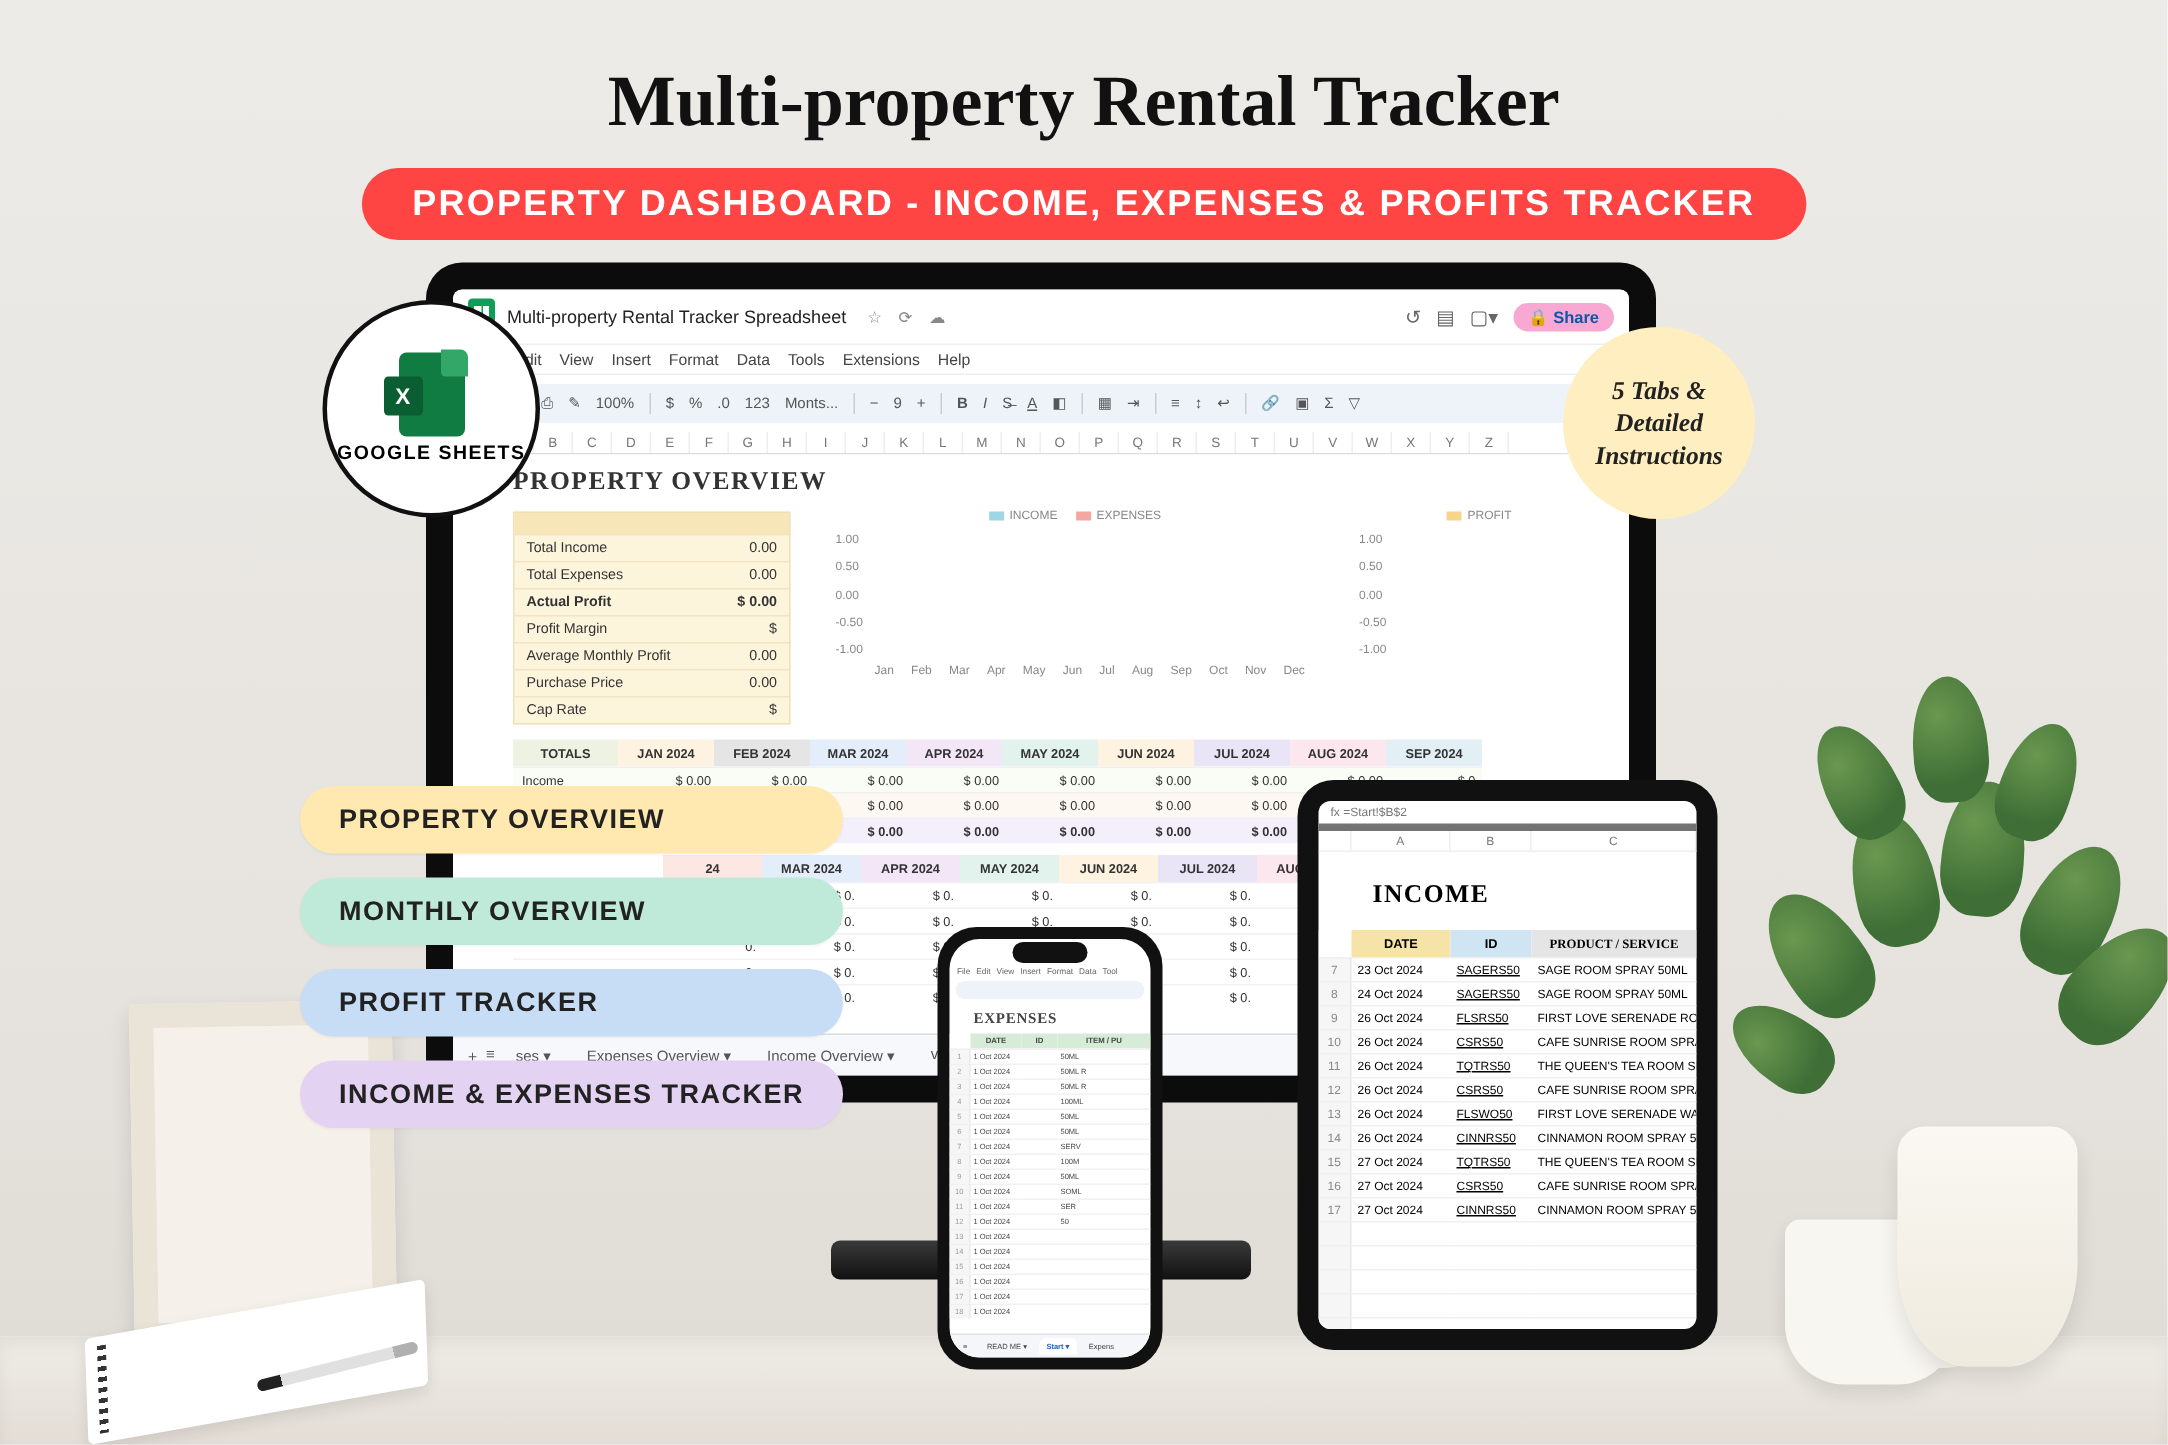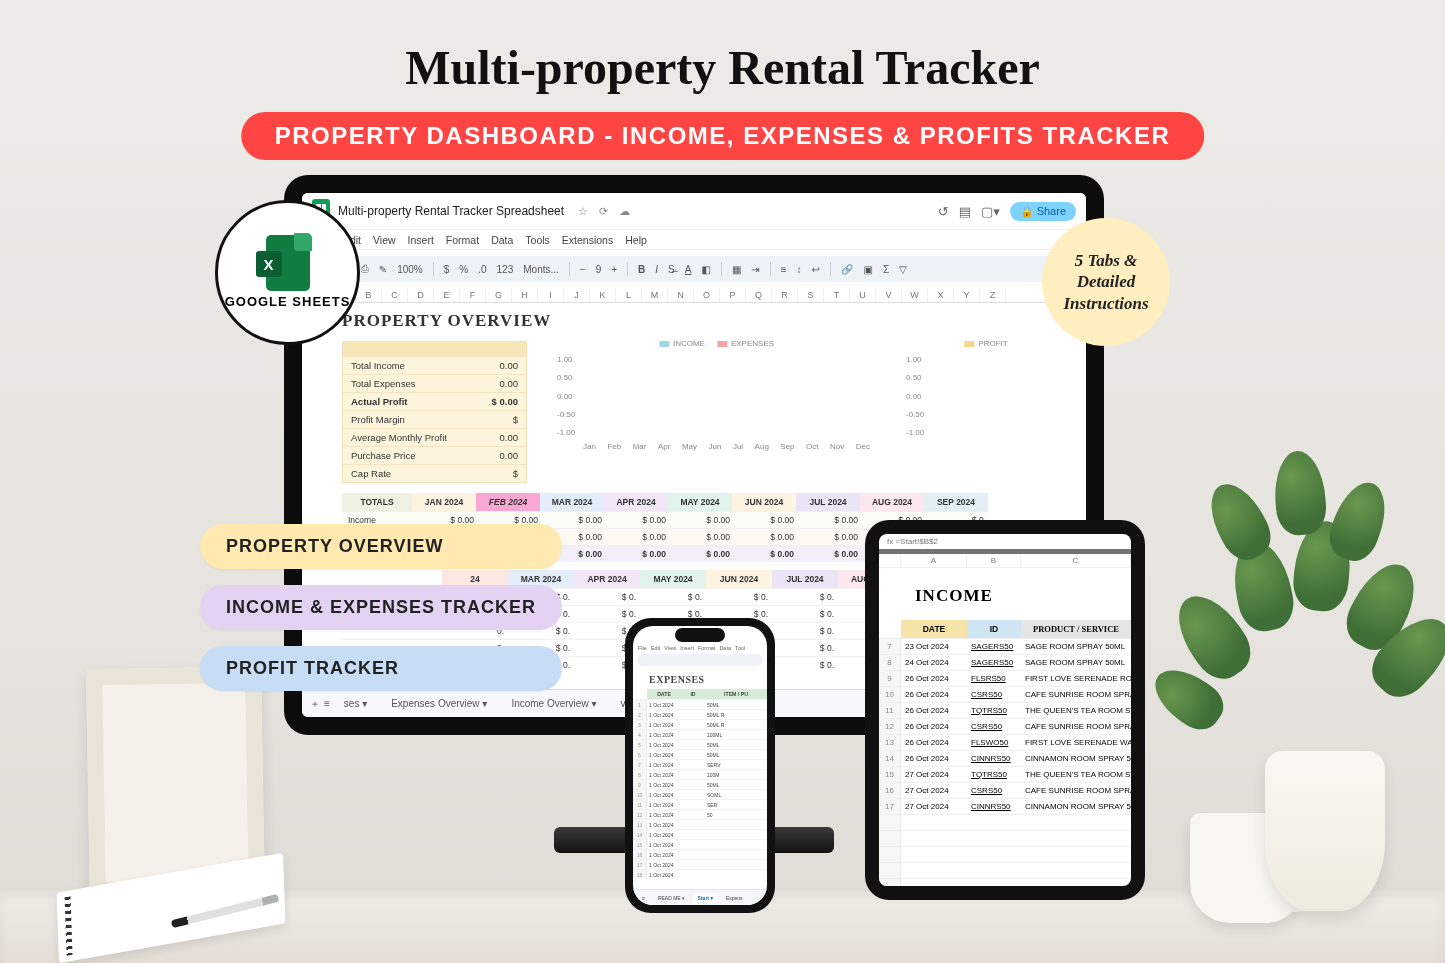--- a/index.html
+++ b/index.html
@@ -86,21 +86,21 @@
   }
   .sheets-logo {
     width:18px;height:24px;background:#0f9d58;border-radius:3px;position:relative;
   }
   .sheets-logo::after{content:"";position:absolute;inset:5px 4px;background:#fff;
     background-image:linear-gradient(#0f9d58,#0f9d58),linear-gradient(#0f9d58,#0f9d58);
     background-size:100% 1px,1px 100%;background-position:center;background-repeat:no-repeat;}
   .doc-title{font-size:12px;color:#222;}
   .doc-icons{margin-left:6px;color:#888;font-size:11px;letter-spacing:4px;}
   .sheets-right{margin-left:auto;display:flex;align-items:center;gap:10px;color:#666;font-size:13px;}
-  .share-btn{background:#7dd3fc;color:#0a58a6;border-radius:999px;padding:3px 10px;font-size:11px;font-weight:400;}
+  .share-btn{background:#f9a8d4;color:#0a58a6;border-radius:999px;padding:3px 10px;font-size:11px;font-weight:700;}
   .sheets-menus{padding:0 12px;font-size:10.5px;color:#444;display:flex;gap:12px;border-bottom:1px solid #eee;height:20px;align-items:center;}
   .sheets-toolbar{height:26px;background:#eef3fa;border-radius:20px;margin:6px 10px;display:flex;align-items:center;gap:10px;padding:0 12px;color:#555;font-size:10px;}
   .tb-sep{width:1px;height:14px;background:#ccc;}
   .col-headers{display:grid;grid-template-columns:28px repeat(26,26px);font-size:9px;color:#777;border-bottom:1px solid #ddd;}
   .col-headers span{text-align:center;border-right:1px solid #eee;padding:2px 0;}
 
   .sheet-body{flex:1;overflow:hidden;padding:8px 20px 0 40px;background:#fff;}
   .overview-title{font-family:Georgia,serif;font-size:17px;font-weight:700;letter-spacing:1px;margin-bottom:10px;}
   .ov-row{display:flex;gap:30px;}
   .ov-table{background:#fdf4dc;border:1px solid #efe0b8;font-size:9.5px;width:185px;}
@@ -118,21 +118,21 @@
   .chart.c2{flex:0 0 160px;}
   .chart.c2 .legend span::before{background:#f6d58a;}
 
   .month-grid{margin-top:10px;font-size:8.5px;}
   .mg-head,.mg-row{display:grid;grid-template-columns:70px repeat(9,64px);}
   .mg-head .c{padding:4px 2px;font-weight:700;text-align:center;}
   .mg-row .c{padding:3px 2px;text-align:right;border-top:1px solid #f0f0f0;}
   .mg-row .c:first-child{text-align:left;padding-left:6px;}
   .mg-head .c:nth-child(1){background:#eef2e3;}
   .mg-head .c:nth-child(2){background:#fef2e0;}
-  .mg-head .c:nth-child(3){background:#f9a8d4;font-style:italic;}
+  .mg-head .c:nth-child(3){background:#e5e5e5;}
   .mg-head .c:nth-child(4){background:#e4eefb;}
   .mg-head .c:nth-child(5){background:#f2e6f7;}
   .mg-head .c:nth-child(6){background:#e2f2ec;}
   .mg-head .c:nth-child(7){background:#fef2e0;}
   .mg-head .c:nth-child(8){background:#e9e5f7;}
   .mg-head .c:nth-child(9){background:#fde7ef;}
   .mg-head .c:nth-child(10){background:#e2f0f6;}
   .mg-row.inc .c{background:#fafdf5;}
   .mg-row.exp .c{background:#fdf8f1;}
   .mg-row.pro .c{background:#f4f0fb;font-weight:700;}
@@ -580,22 +580,23 @@
           <span class="sheet-tab">Income Overview ▾</span>
           <span class="sheet-tab">vie</span>
         </div>
 
     </div>
   </div>
 </div>
 
 <div class="pill-stack" id="pill-stack">
     <div class="pill" style="background: rgb(255, 233, 176);">PROPERTY OVERVIEW</div>
+    <div class="pill" style="background: rgb(191, 233, 217);">MONTHLY OVERVIEW</div>
+    <div class="pill" style="background: rgb(199, 220, 245);">PROFIT TRACKER</div>
     <div class="pill" style="background: rgb(228, 210, 243);">INCOME &amp; EXPENSES TRACKER</div>
-    <div class="pill" style="background: rgb(199, 220, 245);">PROFIT TRACKER</div>
   </div>
 
 <div class="tablet">
   <div class="tablet-screen">
     <div class="tab-fx">fx  =Start!$B$2</div>
     <div class="tab-cols" id="tab-cols">
         <span></span>
         <span>A</span>
         <span>B</span>
         <span>C</span>

